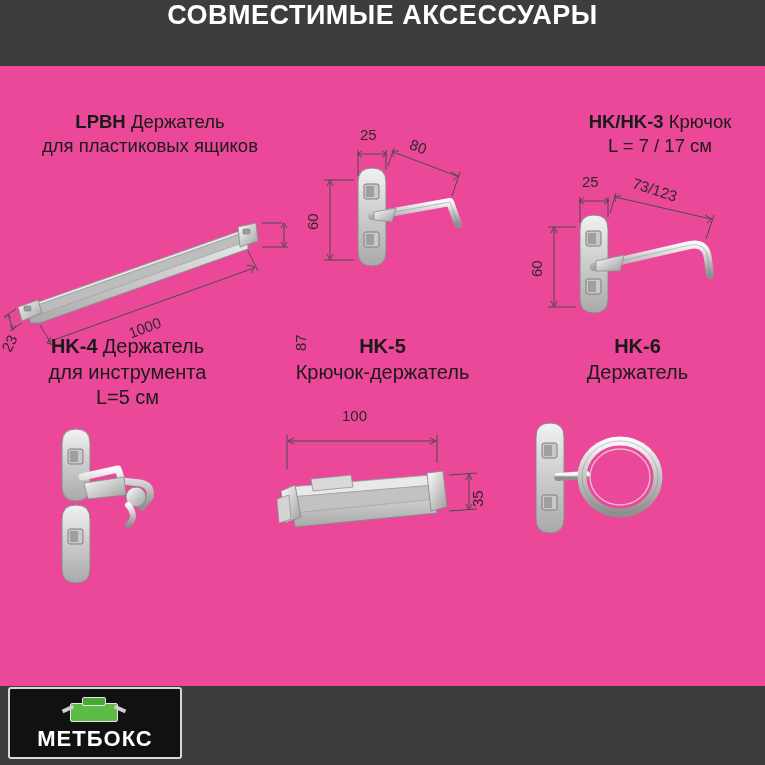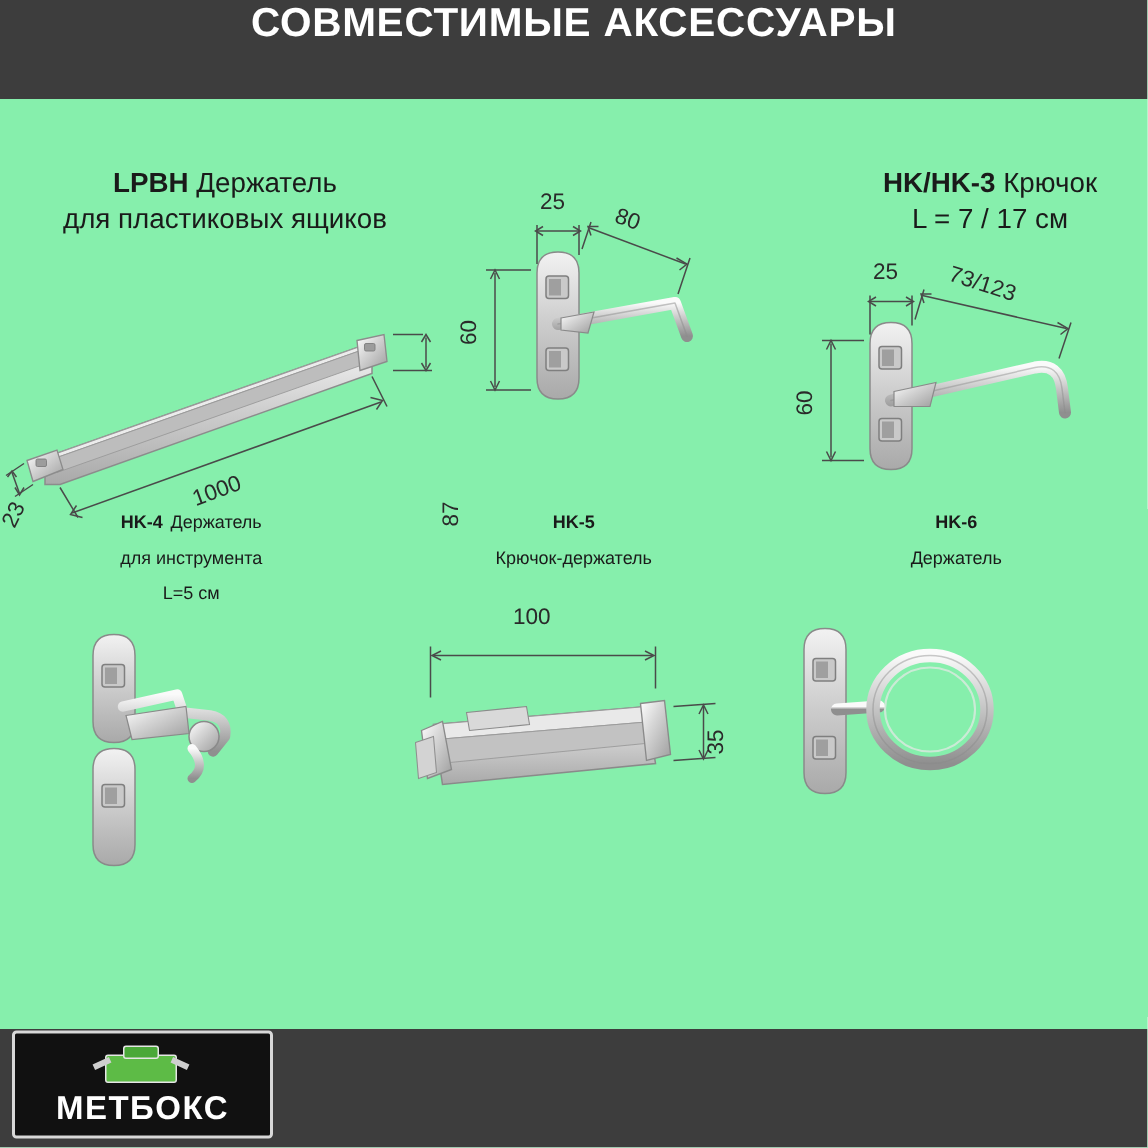--- a/index.html
+++ b/index.html
@@ -31,21 +31,21 @@
     letter-spacing: 0.5px;
     text-transform: uppercase;
     text-align: center;
   }
 
   
   .content {
     position: relative;
     width: 765px;
     height: 620px;
-    background: #86efac;
+    background: #ec4899;
   }
 
   .row {
     display: flex;
     width: 765px;
     box-sizing: border-box;
   }
   .row-1 { height: 260px; padding-top: 44px; }
   .row-2 { height: 300px; padding-top: 8px; }
 
@@ -56,21 +56,21 @@
   }
 
   .caption {
     text-align: center;
     font-size: 18.5px;
     color: #1a1a1a;
     line-height: 1.28;
     padding: 0 6px;
   }
   .caption .code { font-weight: bold; }
-  .caption .big { font-size: 12px; }
+  .caption .big { font-size: 20px; }
 
   .fig {
     position: relative;
     width: 100%;
     height: 160px;
     margin-top: 10px;
   }
   .fig-tall { height: 200px; }
 
   

